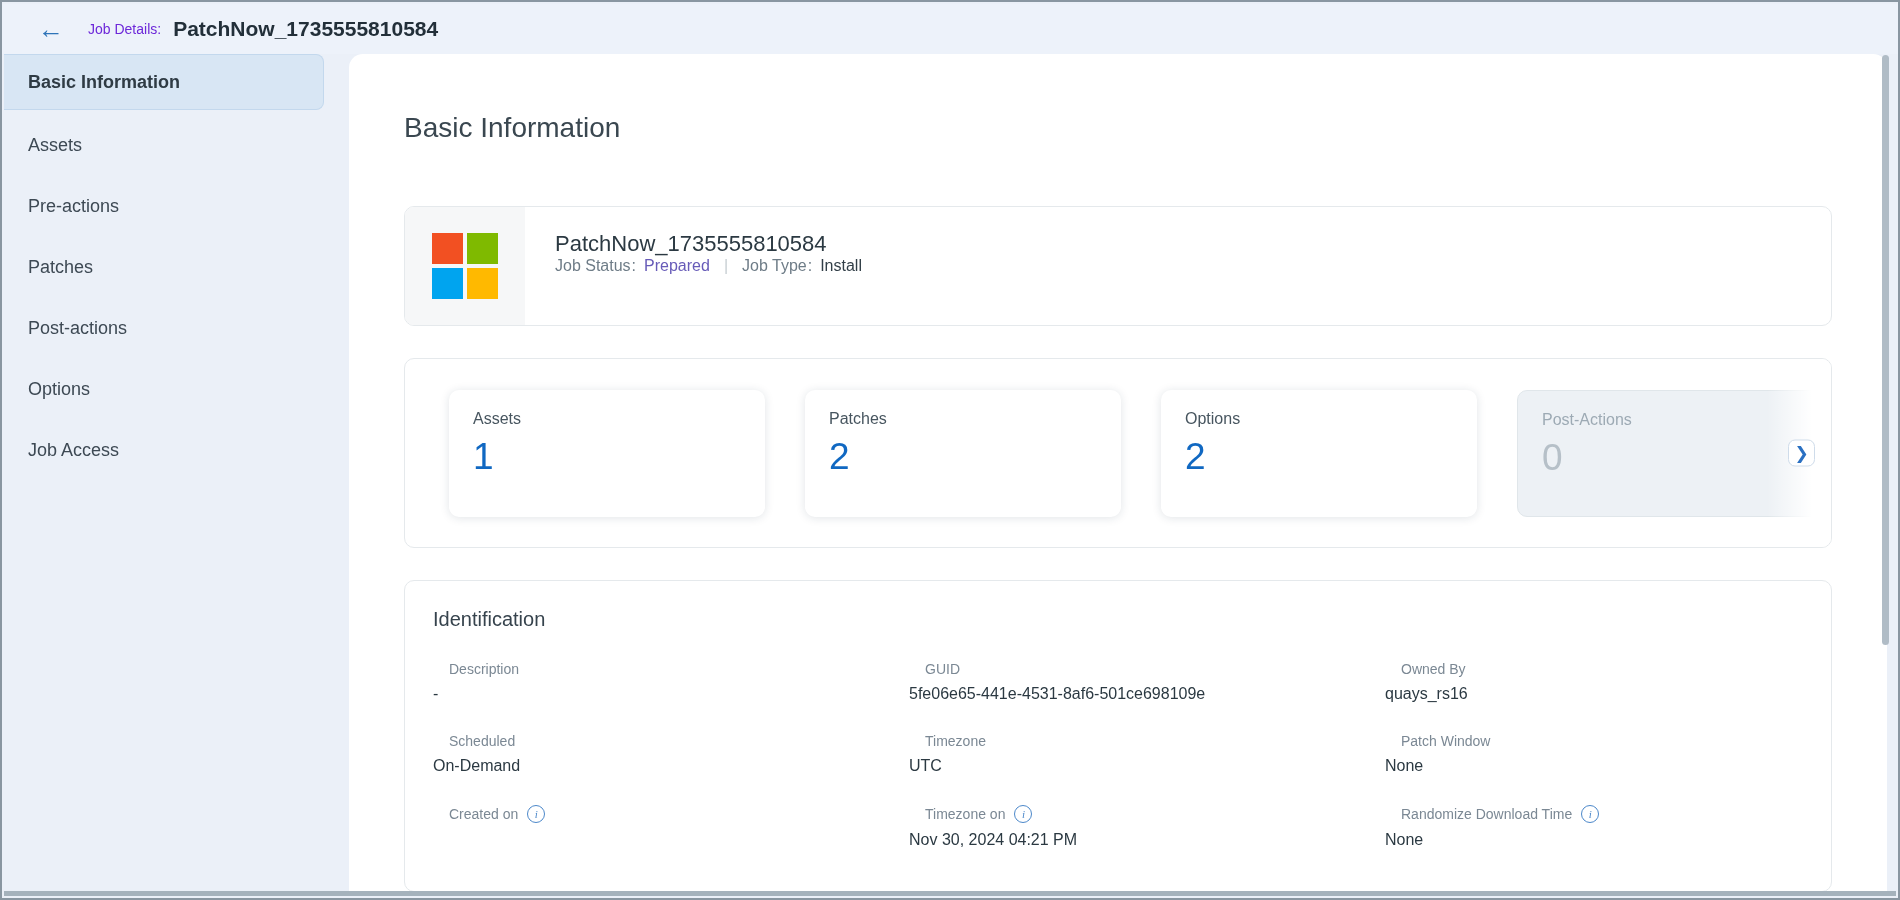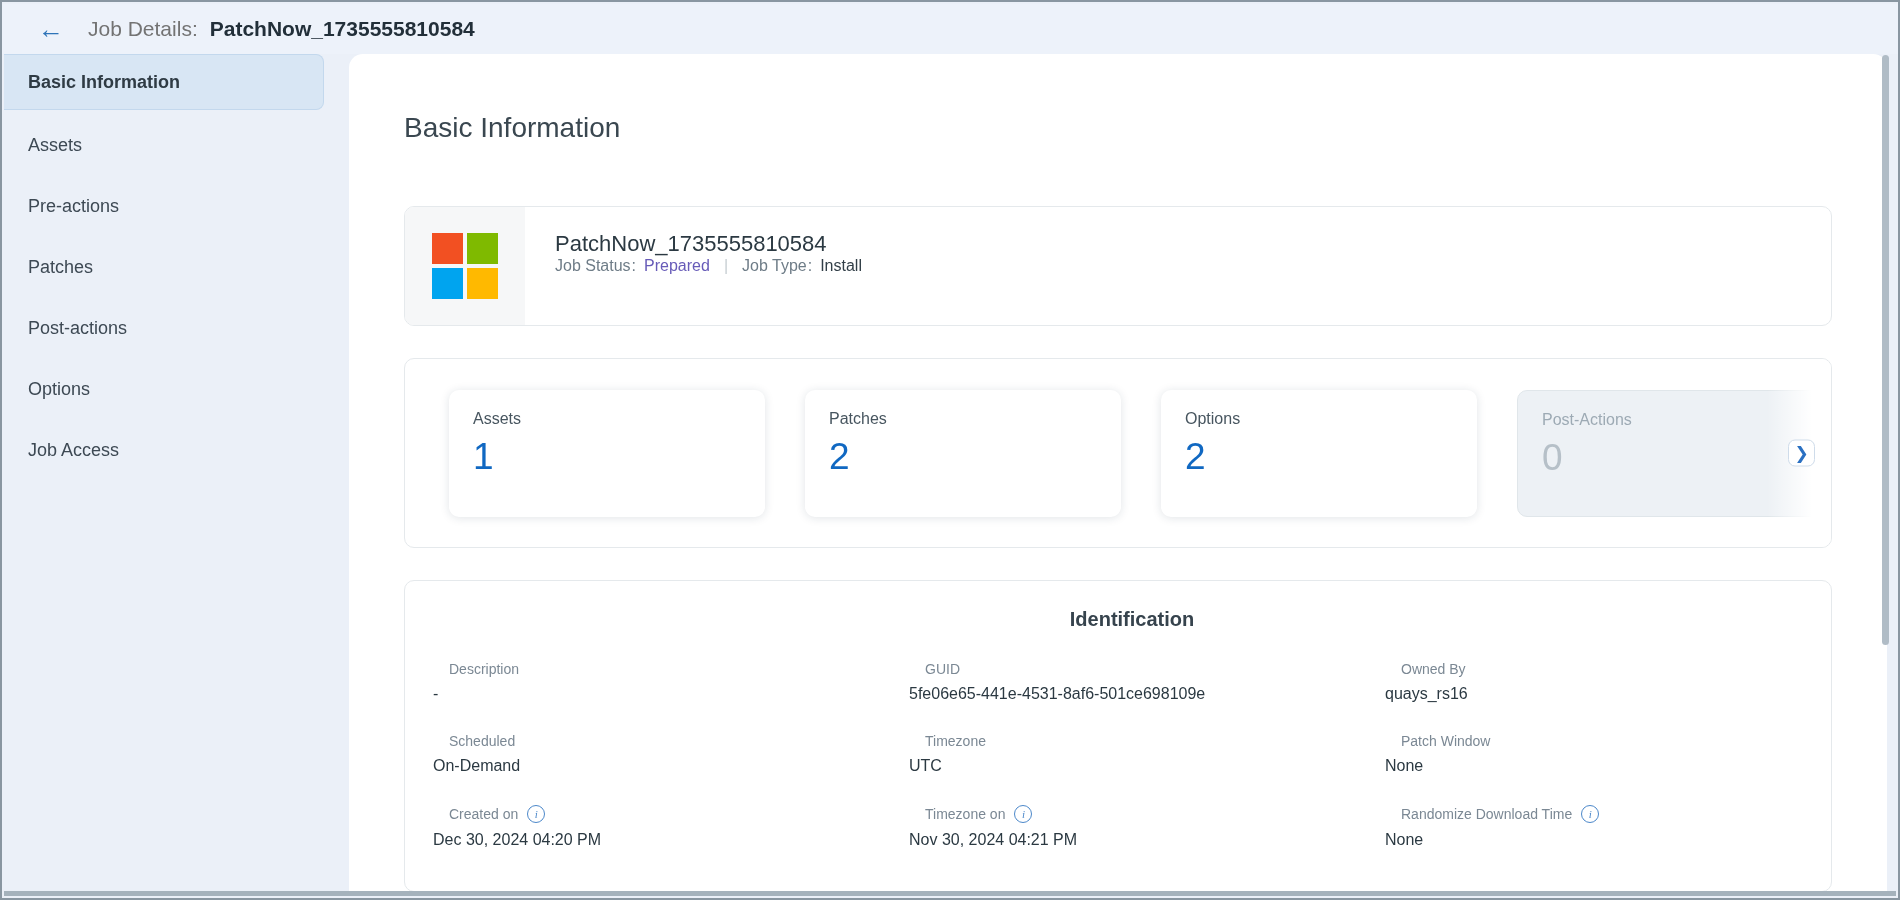--- a/index.html
+++ b/index.html
@@ -18,21 +18,21 @@
     position: absolute; top: 2px; left: 0; right: 0; height: 50px;
     background: #edf2fa;
     display: flex; align-items: center;
     padding-left: 32px;
   }
   .back-btn {
     background: none; border: none; cursor: pointer;
     color: #2e74b8; font-size: 26px; line-height: 1;
     padding: 0 4px;
   }
-  .header-label { font-size: 21px; color: #737373; margin-left: 20px; }
+  .header-label { font-size: 14px; color: #6d28d9; margin-left: 20px; }
   .header-value { font-size: 21px; font-weight: bold; color: #222f39; margin-left: 12px; }
 
   
   .sidebar { position: absolute; top: 52px; left: 2px; width: 345px; bottom: 9px; }
   .side-item {
     height: 61px; display: flex; align-items: center;
     padding-left: 24px; font-size: 18px; color: #3d4954;
     cursor: pointer;
   }
   .side-item.active {
@@ -120,21 +120,21 @@
     display: flex; align-items: center; justify-content: center;
     cursor: pointer;
   }
 
   
   .ident-card {
     margin: 32px 0 0 55px; width: 1428px; height: 312px;
     border: 1px solid #e5e9ec; border-radius: 10px;
     padding: 27px 0 0 28px; background: #fff;
   }
-  .ident-title { font-size: 20px; font-weight: 700; color: #36434d; text-align: center; }
+  .ident-title { font-size: 20px; font-weight: 400; color: #36434d; }
   .ident-grid {
     margin-top: 30px;
     display: grid; grid-template-columns: 476px 476px 476px;
     row-gap: 30px;
   }
   .field-label-row { display: flex; align-items: center; gap: 9px; }
   .field-label { font-size: 14px; color: #7b8894; margin-left: 16px; }
   .info-icon {
     width: 18px; height: 18px; border: 1.5px solid #4c88ca; border-radius: 50%;
     color: #4c88ca; font-size: 11px; font-family: "Liberation Serif", serif; font-style: italic;
@@ -285,21 +285,20 @@
             <span class="field-label">Patch Window</span>
 
           </div>
           <div class="field-value">None</div>
         </div>
         <div class="field">
           <div class="field-label-row">
             <span class="field-label">Created on</span>
             <span class="info-icon">i</span>
           </div>
-          <div class="field-value">Dec 30, 2024 04:20 PM</div>
         </div>
         <div class="field">
           <div class="field-label-row">
             <span class="field-label">Timezone on</span>
             <span class="info-icon">i</span>
           </div>
           <div class="field-value">Nov 30, 2024 04:21 PM</div>
         </div>
         <div class="field">
           <div class="field-label-row">

